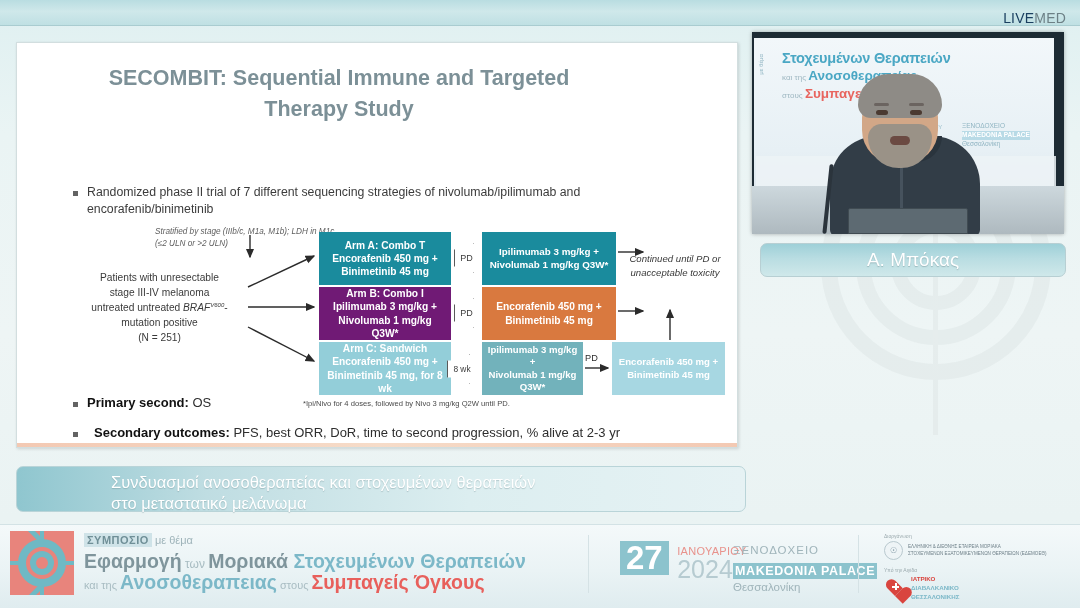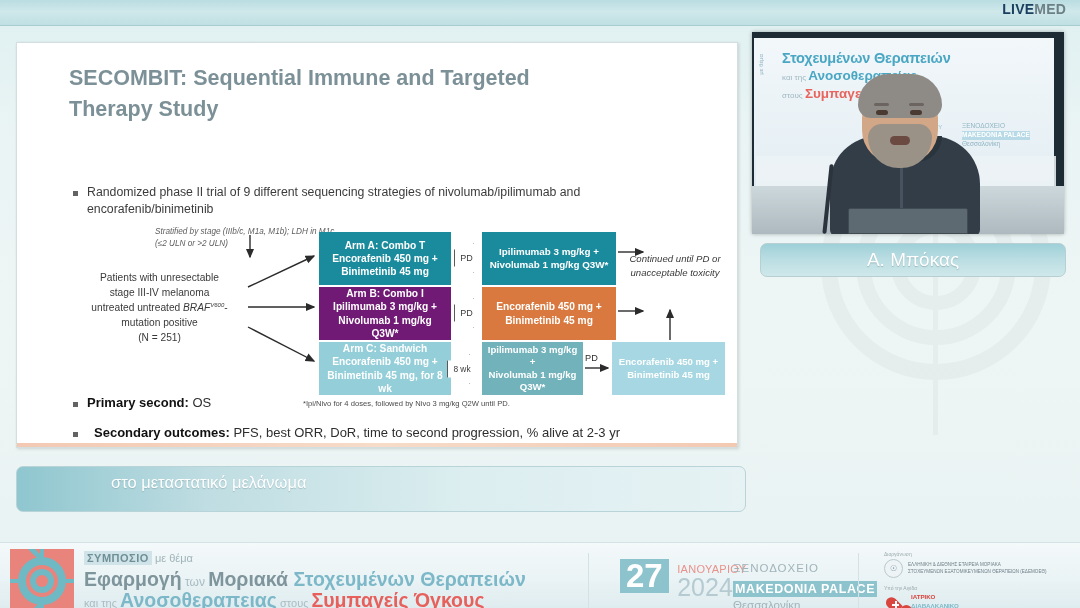--- a/index.html
+++ b/index.html
@@ -29,36 +29,36 @@
     background: #e0e7e7;
   }
 
   
   .topbar {
     position: absolute; left: 0; top: 0; width: 1080px; height: 26px;
     background: linear-gradient(180deg, #b9dde1 0%, #cfe8ea 45%, #bfe0e3 100%);
     border-bottom: 1px solid #a9ccd0;
   }
   .livemed {
-    position: absolute; right: 14px; top: 1px;
-    font-size: 14px; font-weight: bold; letter-spacing: .2px; color: #7f9296;
+    position: absolute; right: 14px; top: 10px;
+    font-size: 14px; font-weight: normal; letter-spacing: .2px; color: #7f9296;
   }
   .livemed .live { color: #1a3f60; }
   .livemed .med  { color: #6d8086; }
 
   
   .slide {
     position: absolute; left: 16px; top: 42px; width: 722px; height: 406px;
     background: #ffffff; border: 1px solid #d2dedf;
     box-shadow: 1px 1px 3px rgba(0,0,0,.14);
     overflow: hidden;
   }
   .slide-title {
     position: absolute; left: 52px; top: 20px; width: 540px;
-    font-size: 21.5px; font-weight: bold; line-height: 1.42; color: #7c9097;
+    font-size: 21.5px; font-weight: bold; line-height: 1.42; color: #7c9097; text-align: center;
   }
   .bullet-row {
     position: absolute; display: flex; align-items: flex-start; gap: 9px;
   }
   .bullet-sq {
     width: 5px; height: 5px; background: #636363; margin-top: 7px; flex: 0 0 auto;
   }
   .b1 { left: 56px; top: 141px; width: 600px; }
   .b1 .txt { font-size: 12.3px; line-height: 1.42; color: #3c3c3c; }
   .b2 { left: 56px; top: 352px; }
@@ -232,21 +232,21 @@
     border: 1px solid #b9d4d8; border-radius: 7px;
   }
   .caption-txt {
     position: absolute; left: 94px; top: 5px; width: 620px;
     color: #ffffff; font-size: 16.5px; line-height: 1.28;
     text-shadow: 0 1px 1px rgba(110,140,145,.4);
   }
 
   
   .footer {
-    position: absolute; left: 0; bottom: 0; width: 1080px; height: 66px;
+    position: absolute; left: 0; bottom: 0; width: 1080px; height: 84px;
     background: linear-gradient(180deg,#f4f9fa 0%,#eaf3f5 55%,#dfecef 100%);
     border-top: 1px solid #d3e2e5;
   }
   .f-emblem {
     position: absolute; left: 10px; top: 6px; width: 64px; height: 64px;
     background: #e8847c; overflow: hidden;
   }
   .f-emblem .sun {
     position: absolute; left: 8px; top: 8px; width: 48px; height: 48px;
     border-radius: 50%; background: #6fb9c4;
@@ -341,21 +341,21 @@
     <span class="live">LIVE</span><span class="med">MED</span>
   </div>
 </div>
 
 <div class="slide">
 
   <div class="slide-title">SECOMBIT: Sequential Immune and Targeted Therapy Study</div>
 
   <div class="bullet-row b1">
     <div class="bullet-sq"></div>
-    <div class="txt">Randomized phase II trial of 9 different sequencing strategies of nivolumab/ipilimumab and encorafenib/binimetinib</div>
+    <div class="txt">Randomized phase II trial of 7 different sequencing strategies of nivolumab/ipilimumab and encorafenib/binimetinib</div>
   </div>
 
   <div class="strat">Stratified by stage (IIIb/c, M1a, M1b); LDH in M1c (≤2 ULN or &gt;2 ULN)</div>
 
   <div class="patients">
     <span>Patients with unresectable</span><br>
     <span>stage III-IV melanoma</span><br>
     <span>untreated untreated </span><i>BRAF</i><span class="sup">V600</span><span>-</span><br>
     <span>mutation positive</span><br>
     <span>(N = 251)</span>
@@ -497,20 +497,21 @@
   <div class="v-mic"></div>
   <div class="v-laptop"></div>
 </div>
 
 <div class="nameplate">
   <span>Α. Μπόκας</span>
 </div>
 
 <div class="caption">
   <div class="caption-txt">
+    <div>Συνδυασμοί ανοσοθεραπείας και στοχευμένων θεραπειών</div>
     <div>στο μεταστατικό μελάνωμα</div>
   </div>
 </div>
 
 <div class="footer">
 
   <div class="f-emblem">
     <div class="spk" style="left:30px;top:0px;width:4px;height:64px;"></div>
     <div class="spk" style="left:0px;top:30px;width:64px;height:4px;"></div>
     <div class="spk" style="left:8px;top:8px;width:48px;height:5px;transform:rotate(45deg);"></div>

